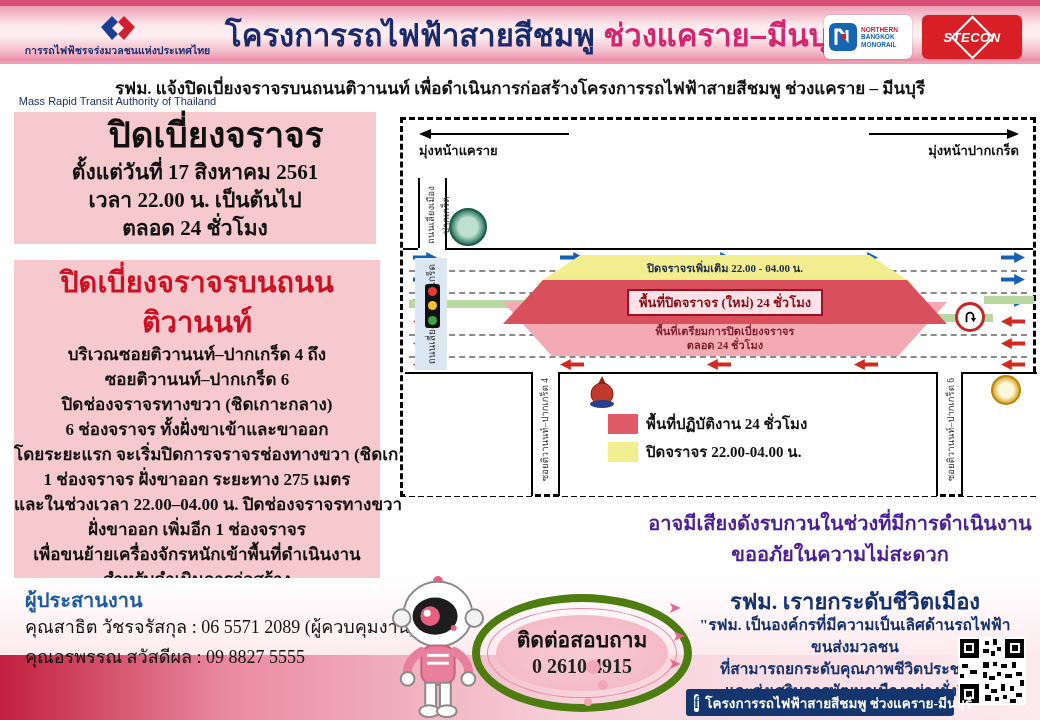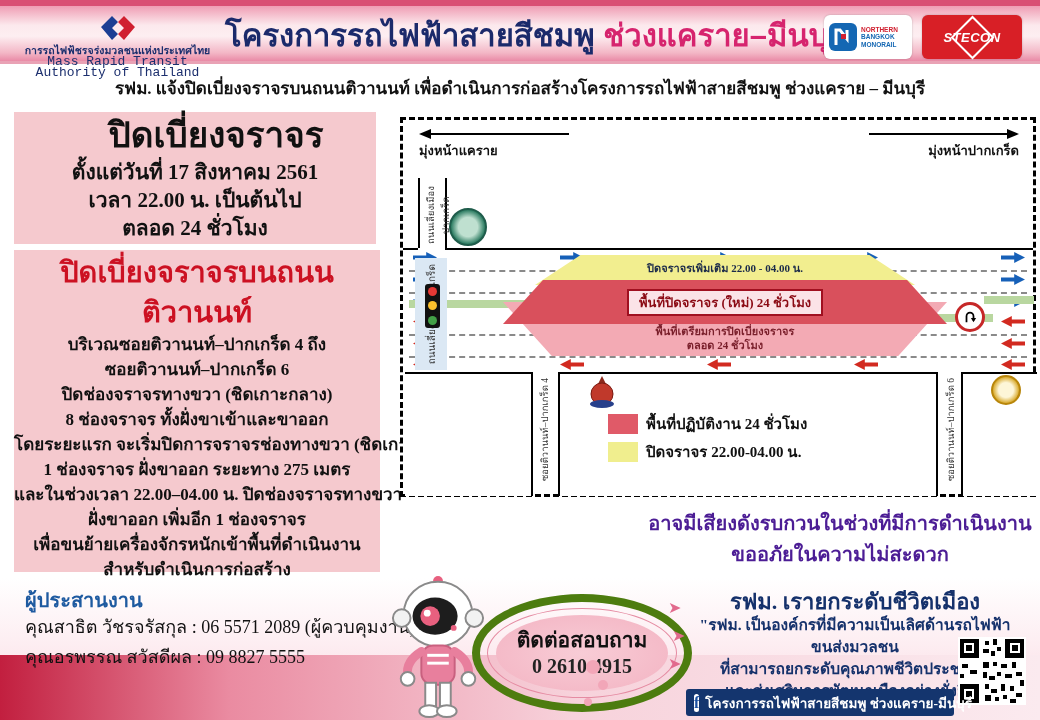--- a/index.html
+++ b/index.html
@@ -6,21 +6,21 @@
   body{width:1040px;height:720px;position:relative;overflow:hidden;background:#fff;
        font-family:"Liberation Serif","DejaVu Serif",serif;}
   .abs{position:absolute;}
 
   
   .header{left:0;top:0;width:1040px;height:64px;
     background:linear-gradient(180deg,#ef9db4 0%,#fce9ed 35%,#fdeef1 55%,#f3b7c6 85%,#e98aa6 100%);
     border-top:6px solid #d94f74;border-bottom:3px solid #e9a2b5;box-sizing:border-box;}
   .mrta{left:10px;top:8px;width:215px;height:50px;text-align:center;}
   .mrta-th{font-family:"Liberation Sans","DejaVu Sans",sans-serif;font-size:10.5px;font-weight:bold;color:#1c2f6e;line-height:12px;}
-  .mrta-en{font-family:Liberation Mono, monospace;font-size:13px;color:#1c2f6e;line-height:11px;}
+  .mrta-en{font-family:Liberation Sans, sans-serif;font-size:11px;color:#1c2f6e;line-height:11px;margin-top:40px;}
   .main-title{left:225px;top:6px;width:590px;height:50px;text-align:center;white-space:nowrap;
     font-weight:bold;font-size:31px;line-height:48px;font-family:"Liberation Sans","DejaVu Sans",sans-serif;}
   .main-title .t1{color:#1b2a6b;}
   .main-title .t2{color:#d6246e;}
   .nbm{left:824px;top:9px;width:88px;height:44px;background:#fff;border-radius:6px;
     display:flex;align-items:center;gap:3px;padding:2px 4px;box-sizing:border-box;box-shadow:0 0 2px rgba(0,0,0,.25);}
   .nbm-txt{font-family:"Liberation Sans","DejaVu Sans",sans-serif;font-size:6.5px;font-weight:bold;line-height:7.5px;}
   .nbm-txt .r{color:#d02030;} .nbm-txt .b{color:#1467b3;}
   .stecon{left:922px;top:9px;width:100px;height:44px;background:#d81f26;border-radius:6px;
     display:flex;align-items:center;justify-content:center;box-shadow:0 0 2px rgba(0,0,0,.25);}
@@ -28,21 +28,21 @@
   .stecon .stx{position:relative;color:#fff;font-family:"Liberation Sans","DejaVu Sans",sans-serif;
     font-weight:bold;font-style:italic;font-size:13px;letter-spacing:.5px;}
 
   
   .announce{left:0;top:74px;width:1040px;text-align:center;font-weight:bold;font-size:17px;color:#111;white-space:nowrap;}
 
   
   .box1{left:14px;top:112px;width:362px;height:132px;background:#f5c9ce;text-align:center;}
   .box1-title{font-size:35px;font-weight:bold;color:#111;line-height:44px;margin-top:2px;padding-left:42px;}
   .box1-line{font-size:21px;font-weight:bold;color:#111;line-height:28px;}
-  .box2{left:14px;top:250px;width:366px;height:322px;background:#f5c9ce;text-align:center;}
+  .box2{left:14px;top:260px;width:366px;height:322px;background:#f5c9ce;text-align:center;}
   .box2-title{font-size:29px;font-weight:bold;color:#cc1122;line-height:40px;margin-top:2px;}
   .detail-line{font-size:17px;font-weight:bold;color:#111;line-height:25px;white-space:nowrap;}
 
   
   .diagram{left:400px;top:117px;width:636px;height:380px;background:#fff;border:3px dashed #000;box-sizing:border-box;}
   .dir{font-size:13px;font-weight:bold;color:#111;}
   .dir-arrow{display:block;}
   .road-topline{height:0;border-top:2px solid #000;}
   .street-line{width:0;border-left:2px solid #000;}
   .lane-div{height:0;border-top:2px dashed #8a8a8a;left:6px;width:618px;}
@@ -143,21 +143,21 @@
   <div class="box1-line">เวลา 22.00 น. เป็นต้นไป</div>
   <div class="box1-line">ตลอด 24 ชั่วโมง</div>
 </div>
 
 <div class="abs box2">
   <div class="box2-title">ปิดเบี่ยงจราจรบนถนนติวานนท์</div>
   <div>
       <div class="detail-line">บริเวณซอยติวานนท์–ปากเกร็ด 4 ถึง</div>
       <div class="detail-line">ซอยติวานนท์–ปากเกร็ด 6</div>
       <div class="detail-line">ปิดช่องจราจรทางขวา (ชิดเกาะกลาง)</div>
-      <div class="detail-line">8 ช่องจราจร ทั้งฝั่งขาเข้าและขาออก</div>
+      <div class="detail-line">6 ช่องจราจร ทั้งฝั่งขาเข้าและขาออก</div>
       <div class="detail-line">โดยระยะแรก จะเริ่มปิดการจราจรช่องทางขวา (ชิดเกาะกลาง)</div>
       <div class="detail-line">1 ช่องจราจร ฝั่งขาออก ระยะทาง  275 เมตร</div>
       <div class="detail-line">และในช่วงเวลา 22.00–04.00 น. ปิดช่องจราจรทางขวา</div>
       <div class="detail-line">ฝั่งขาออก เพิ่มอีก 1 ช่องจราจร</div>
       <div class="detail-line">เพื่อขนย้ายเครื่องจักรหนักเข้าพื้นที่ดำเนินงาน</div>
       <div class="detail-line">สำหรับดำเนินการก่อสร้าง</div>
       <div class="detail-line">โครงการรถไฟฟ้าสายสีชมพู ช่วงแคราย – มีนบุรี</div>
     </div>
 </div>
 

